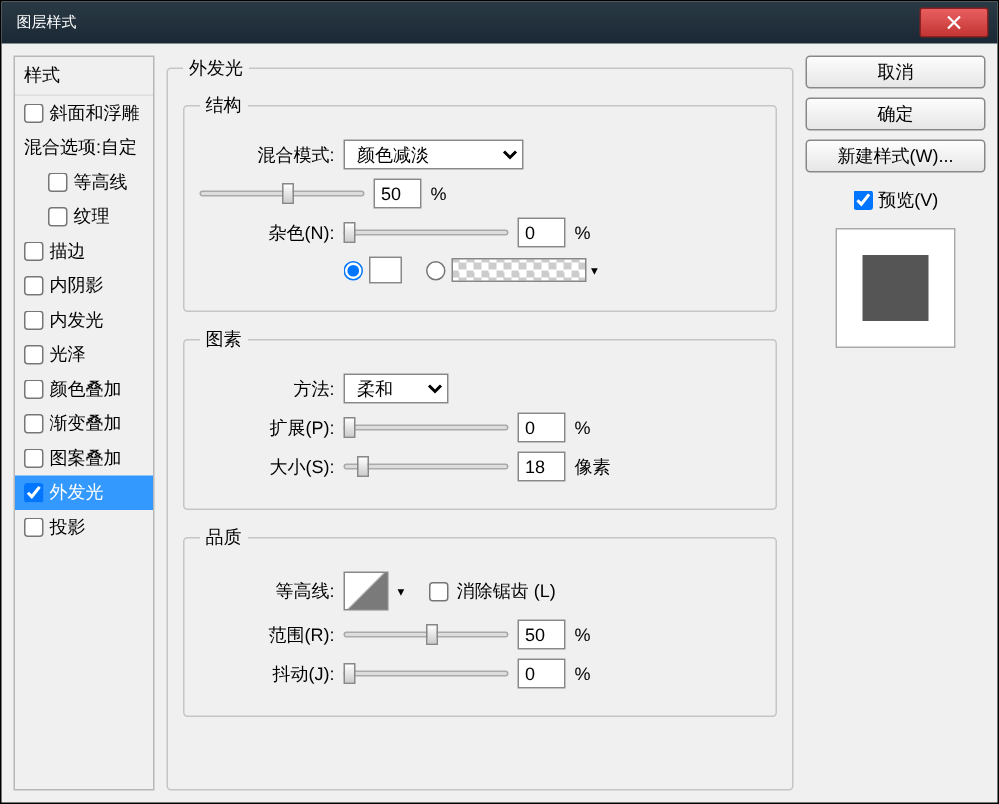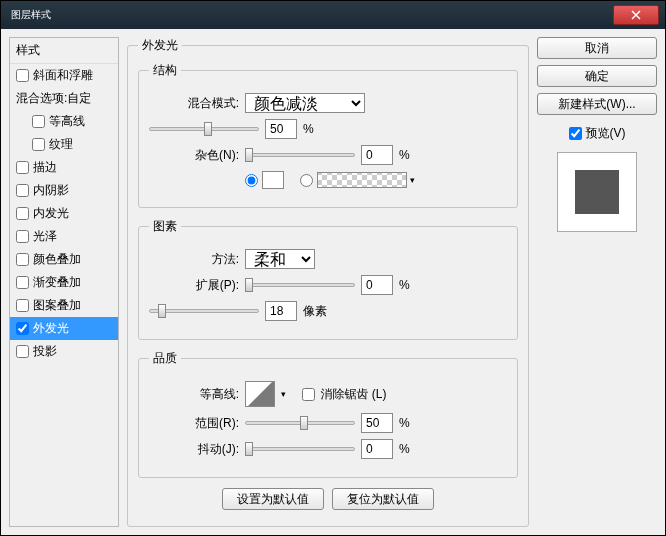--- a/index.html
+++ b/index.html
@@ -2,34 +2,34 @@
 <html><head>
 <meta charset="utf-8">
 <style>
 * { box-sizing: border-box; margin: 0; padding: 0; }
 body { font-family: "Microsoft YaHei", SimSun, Arial, sans-serif; font-size: 12px; background: #333; }
 .window { width: 666px; height: 536px; background: #f0f0f0; border: 1px solid #000; position: relative; }
 .titlebar { height: 28px; background: linear-gradient(to bottom, #2a3a44, #1a2835); display: flex; align-items: center; justify-content: space-between; padding: 0 6px; }
 .titlebar-text { color: #fff; font-size: 10px; padding-left: 4px; }
 .close-btn { width: 46px; height: 20px; background: linear-gradient(to bottom, #e85f5f, #c43535); border: 1px solid #8a2020; border-radius: 2px; color: #fff; display: flex; align-items: center; justify-content: center; font-size: 11px; cursor: pointer; }
 .content { display: flex; padding: 8px; gap: 8px; height: calc(100% - 28px); }
-.sidebar { width: 110px; border: 1px solid #b8b8b8; background: #f0f0f0; display: flex; flex-direction: column; }
+.sidebar { width: 94px; border: 1px solid #b8b8b8; background: #f0f0f0; display: flex; flex-direction: column; }
 .sidebar-header { padding: 4px 6px; border-bottom: 1px solid #ddd; }
 .sidebar-item { padding: 3px 6px; display: flex; align-items: center; gap: 4px; cursor: pointer; }
 .sidebar-item.selected { background: #3399ff; color: #fff; }
 .sidebar-item input[type=checkbox] { margin: 0; width: 13px; height: 13px; }
 .sidebar-item.indent { padding-left: 22px; }
 .main { flex: 1; display: flex; flex-direction: column; gap: 6px; }
 fieldset { border: 1px solid #c5c5c5; border-radius: 3px; padding: 8px 10px 12px 10px; margin: 0; }
 legend { padding: 0 4px; font-size: 12px; }
 fieldset.outer { flex: 1; }
 fieldset.inner { margin-bottom: 10px; }
 .form-row { display: flex; align-items: center; margin: 6px 0; gap: 6px; }
 .row-label { width: 90px; text-align: right; }
-select { height: 20px; border: 1px solid #888; background: #fff; font-size: 16px; padding: 0 4px; font-family: Liberation Serif, serif; }
+select { height: 20px; border: 1px solid #888; background: #fff; font-size: 12px; padding: 0 4px; font-family: Liberation Serif, serif; }
 .slider { flex: 0 0 110px; height: 20px; display: flex; align-items: center; position: relative; }
 .slider-track { height: 4px; width: 100%; background: #ddd; border: 1px solid #aaa; border-radius: 2px; }
 .slider-thumb { position: absolute; width: 8px; height: 14px; background: linear-gradient(#fff,#ccc); border: 1px solid #888; top: 3px; cursor: pointer; }
 input.num { width: 32px; height: 20px; border: 1px solid #888; text-align: left; padding: 0 4px; font-size: 12px; }
 .swatch { width: 22px; height: 18px; border: 1px solid #888; background: #fff; cursor: pointer; }
 .radio-wrap { display: flex; align-items: center; gap: 4px; }
 .checker { width: 90px; height: 16px; border: 1px solid #888; background: repeating-conic-gradient(#ccc 0% 25%, #fff 0% 50%) 50% / 10px 10px; }
 .contour-swatch { width: 30px; height: 26px; border: 1px solid #888; background: linear-gradient(135deg, #fff 0%, #fff 48%, #7a7a7a 52%, #7a7a7a 100%); cursor: pointer; }
 .btn-row { display: flex; gap: 8px; justify-content: center; margin-top: 8px; }
 button.btn { height: 22px; padding: 0 14px; border: 1px solid #888; background: linear-gradient(#fdfdfd,#e6e6e6); border-radius: 3px; cursor: pointer; font-size: 12px; font-family: inherit; }
@@ -170,20 +170,21 @@
             <span class="row-label">扩展(P):</span>
             <div class="slider">
               <div class="slider-track"></div>
               <div class="slider-thumb" style="left:0%"></div>
             </div>
             <input class="num" value="0" style="">
             <span>%</span>
           </div>
 
           <div class="form-row">
+            <span class="row-label">大小(S):</span>
             <div class="slider">
               <div class="slider-track"></div>
               <div class="slider-thumb" style="left:8%"></div>
             </div>
             <input class="num" value="18" style="">
             <span>像素</span>
           </div>
         </fieldset>
 
         <fieldset class="inner">
@@ -211,24 +212,20 @@
             <span class="row-label">抖动(J):</span>
             <div class="slider">
               <div class="slider-track"></div>
               <div class="slider-thumb" style="left:0%"></div>
             </div>
             <input class="num" value="0" style="">
             <span>%</span>
           </div>
         </fieldset>
 
-        <div class="btn-row">
-          <button class="btn">设置为默认值</button>
-          <button class="btn">复位为默认值</button>
-        </div>
       </fieldset>
     </div>
 
     <div class="rightcol">
       <button class="btn">取消</button>
       <button class="btn">确定</button>
       <button class="btn">新建样式(W)...</button>
       <div class="preview-chk">
         <input type="checkbox" checked="" style="">
         <span>预览(V)</span>

